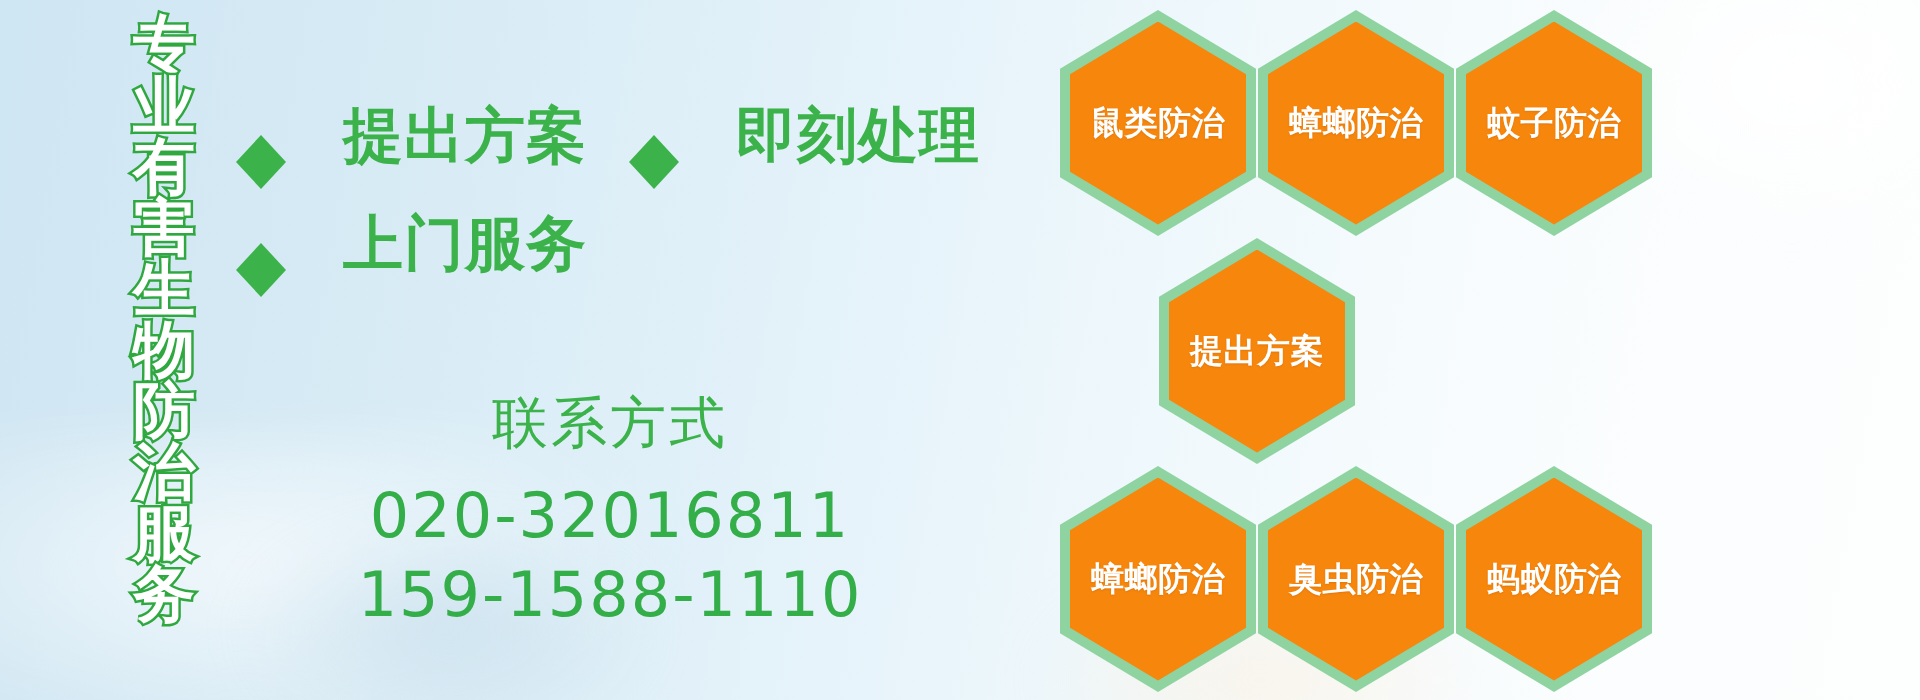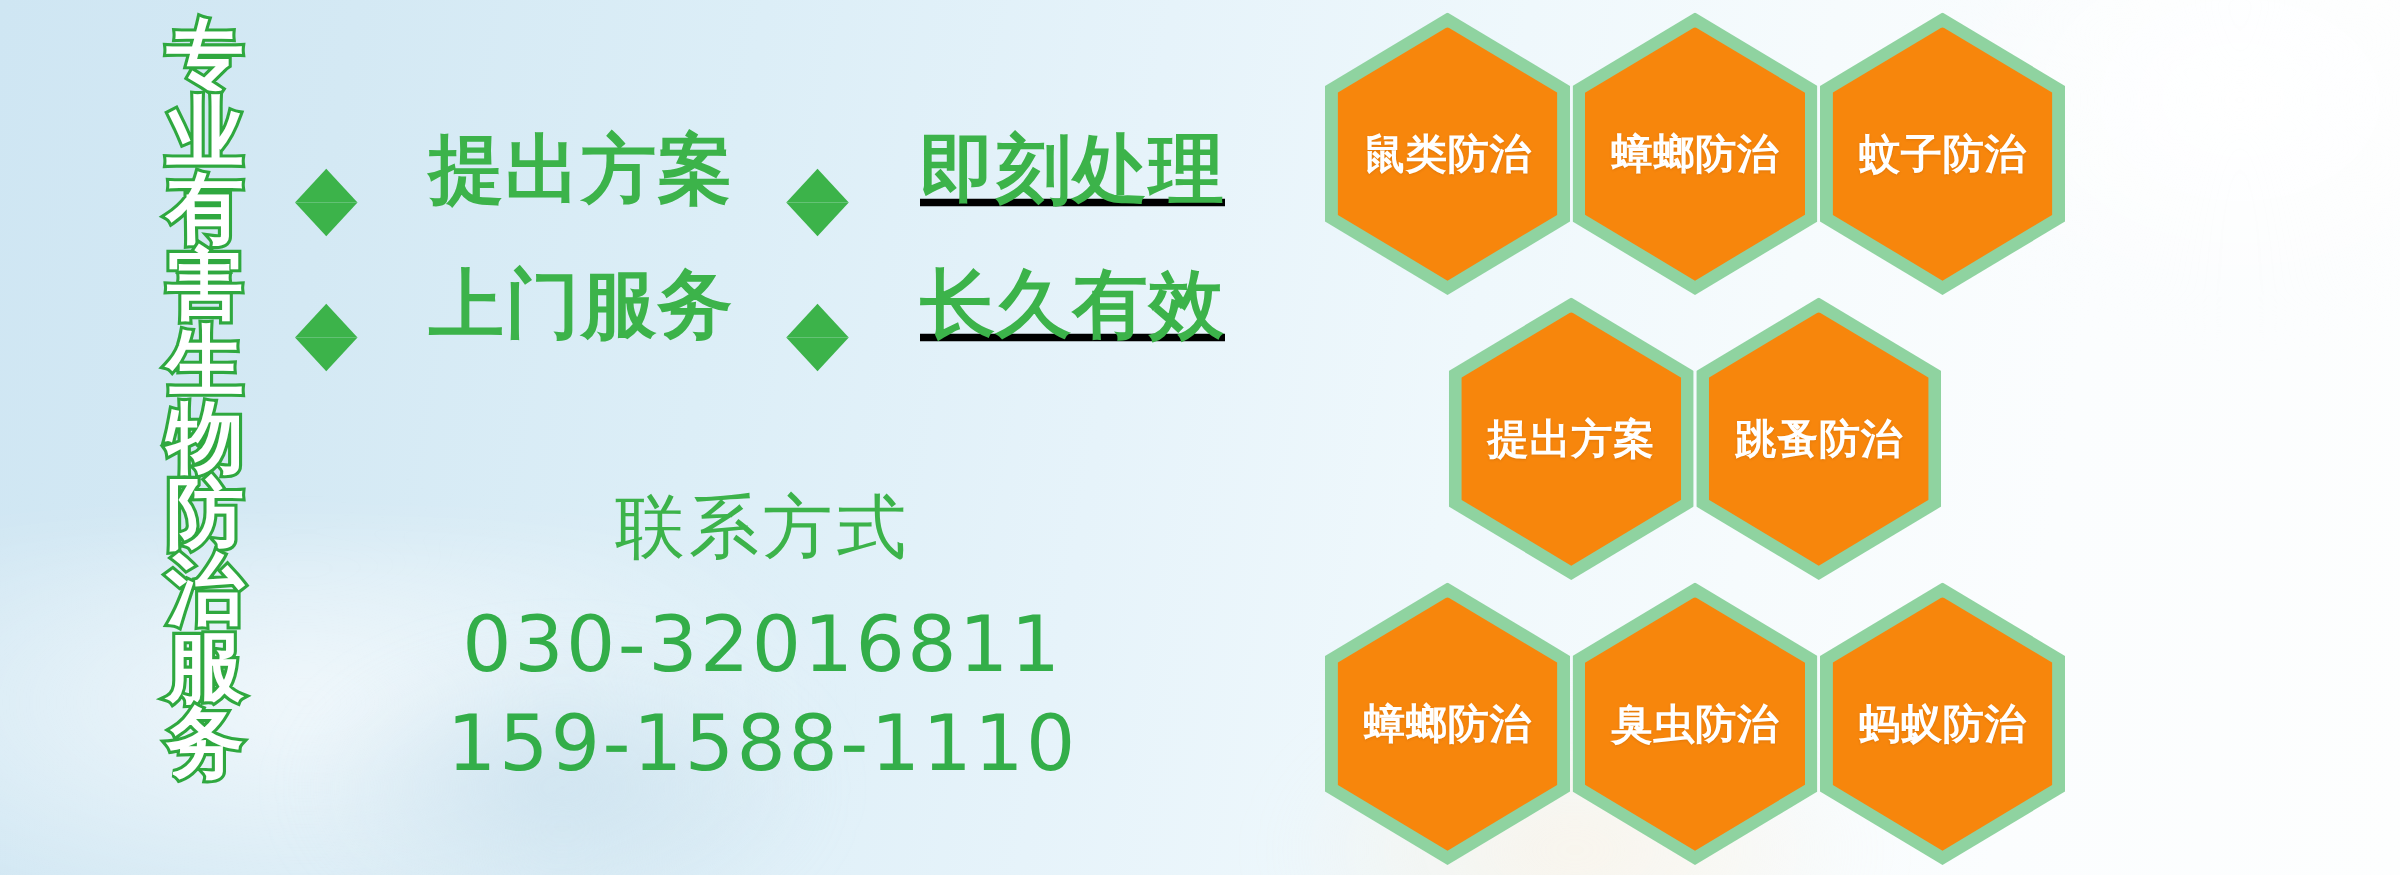--- a/index.html
+++ b/index.html
@@ -66,21 +66,21 @@
   #features {
     position:absolute;
     left:236px; top:82px;
     width:640px;
   }
   .feature-row {
     display:flex; align-items:center;
     height:108px;
   }
   .feature-item { display:flex; align-items:center;gap:41px; }
-  .feature-item + .feature-item { margin-left:42px;text-decoration:underline; }
+  .feature-item + .feature-item { margin-left:42px; }
   .diamond {
     width:0; height:0;
     border:25px solid transparent;
     border-bottom:27px solid #3cb34a;
     position:relative;
     margin-right:16px;
   }
   .diamond::after {
     content:""; position:absolute;
     left:-25px; top:27px;
@@ -159,30 +159,26 @@
       <div class="feature-item">
         <span class="diamond"></span>
         <span class="feature-label">即刻处理</span>
       </div>
     </div>
     <div class="feature-row">
       <div class="feature-item">
         <span class="diamond"></span>
         <span class="feature-label">上门服务</span>
       </div>
-      <div class="feature-item">
-        <span class="diamond"></span>
-        <span class="feature-label">长久有效</span>
-      </div>
     </div>
   </div>
 
   <div id="contact">
     <div id="contact-heading">联系方式</div>
-    <div class="phone" id="phone-1">030-32016811</div>
+    <div class="phone" id="phone-1">020-32016811</div>
     <div class="phone" id="phone-2">159-1588-1110</div>
   </div>
 
   <div id="honeycomb">
 
     <div class="hex" style="left:0px;   top:10px;">
       <div class="hex-inner">
         <span class="hex-label">鼠类防治</span>
       </div>
     </div>
@@ -198,25 +194,20 @@
         <span class="hex-label">蚊子防治</span>
       </div>
     </div>
 
     <div class="hex" style="left:99px;  top:238px;">
       <div class="hex-inner">
         <span class="hex-label">提出方案</span>
       </div>
     </div>
 
-    <div class="hex" style="left:297px; top:238px;">
-      <div class="hex-inner">
-        <span class="hex-label">跳蚤防治</span>
-      </div>
-    </div>
 
     <div class="hex" style="left:0px;   top:466px;">
       <div class="hex-inner">
         <span class="hex-label">蟑螂防治</span>
       </div>
     </div>
 
     <div class="hex" style="left:198px; top:466px;">
       <div class="hex-inner">
         <span class="hex-label">臭虫防治</span>

